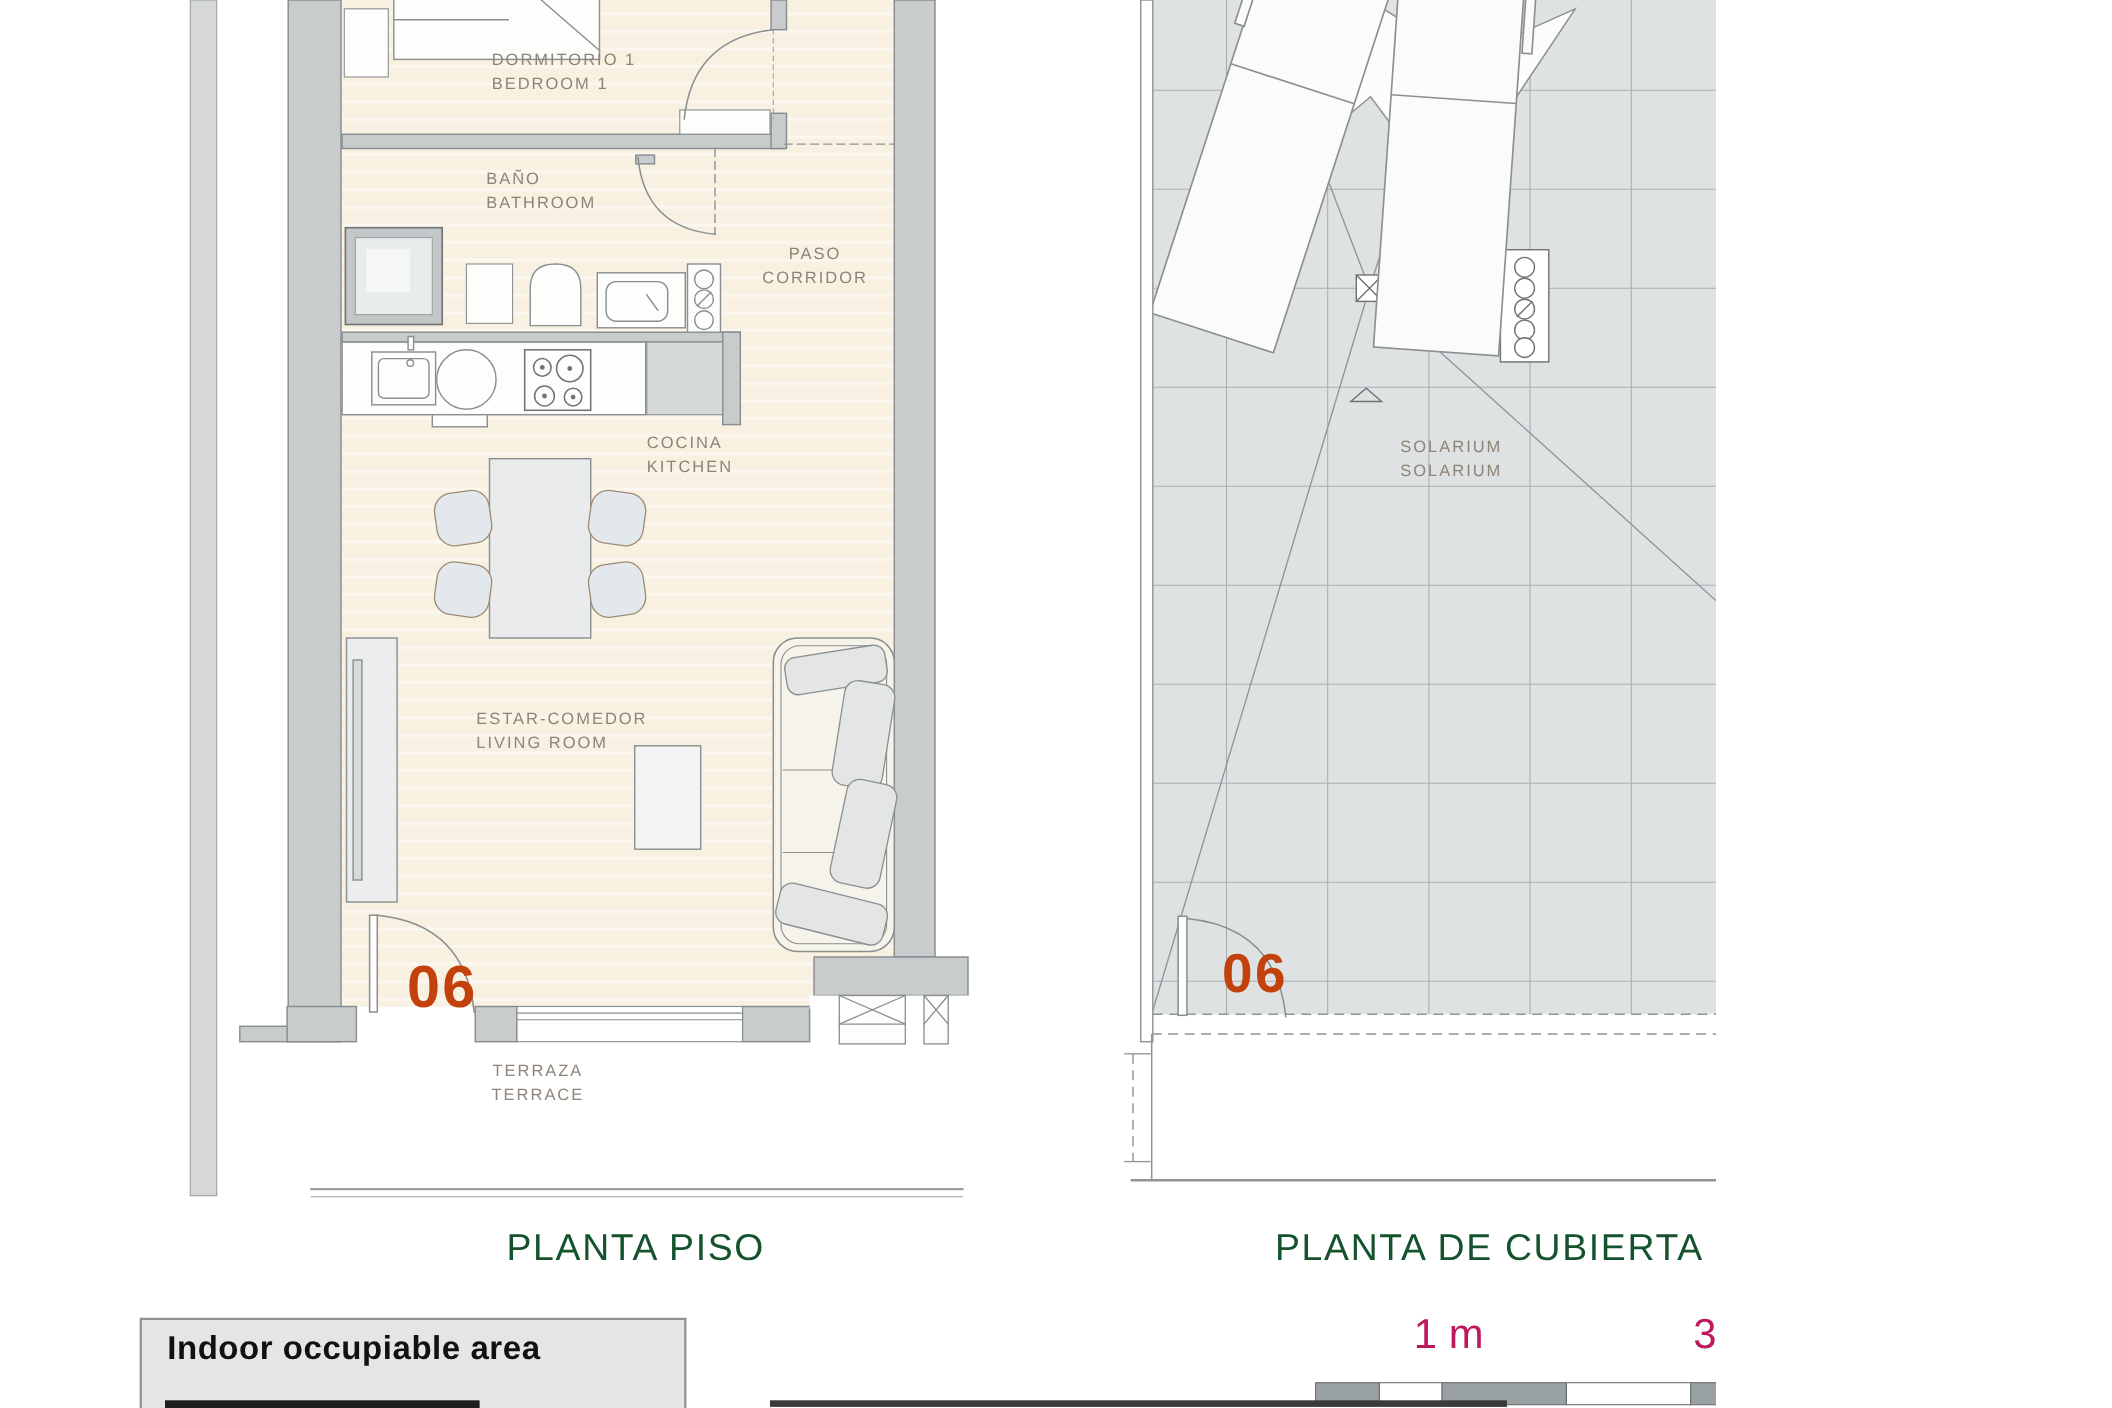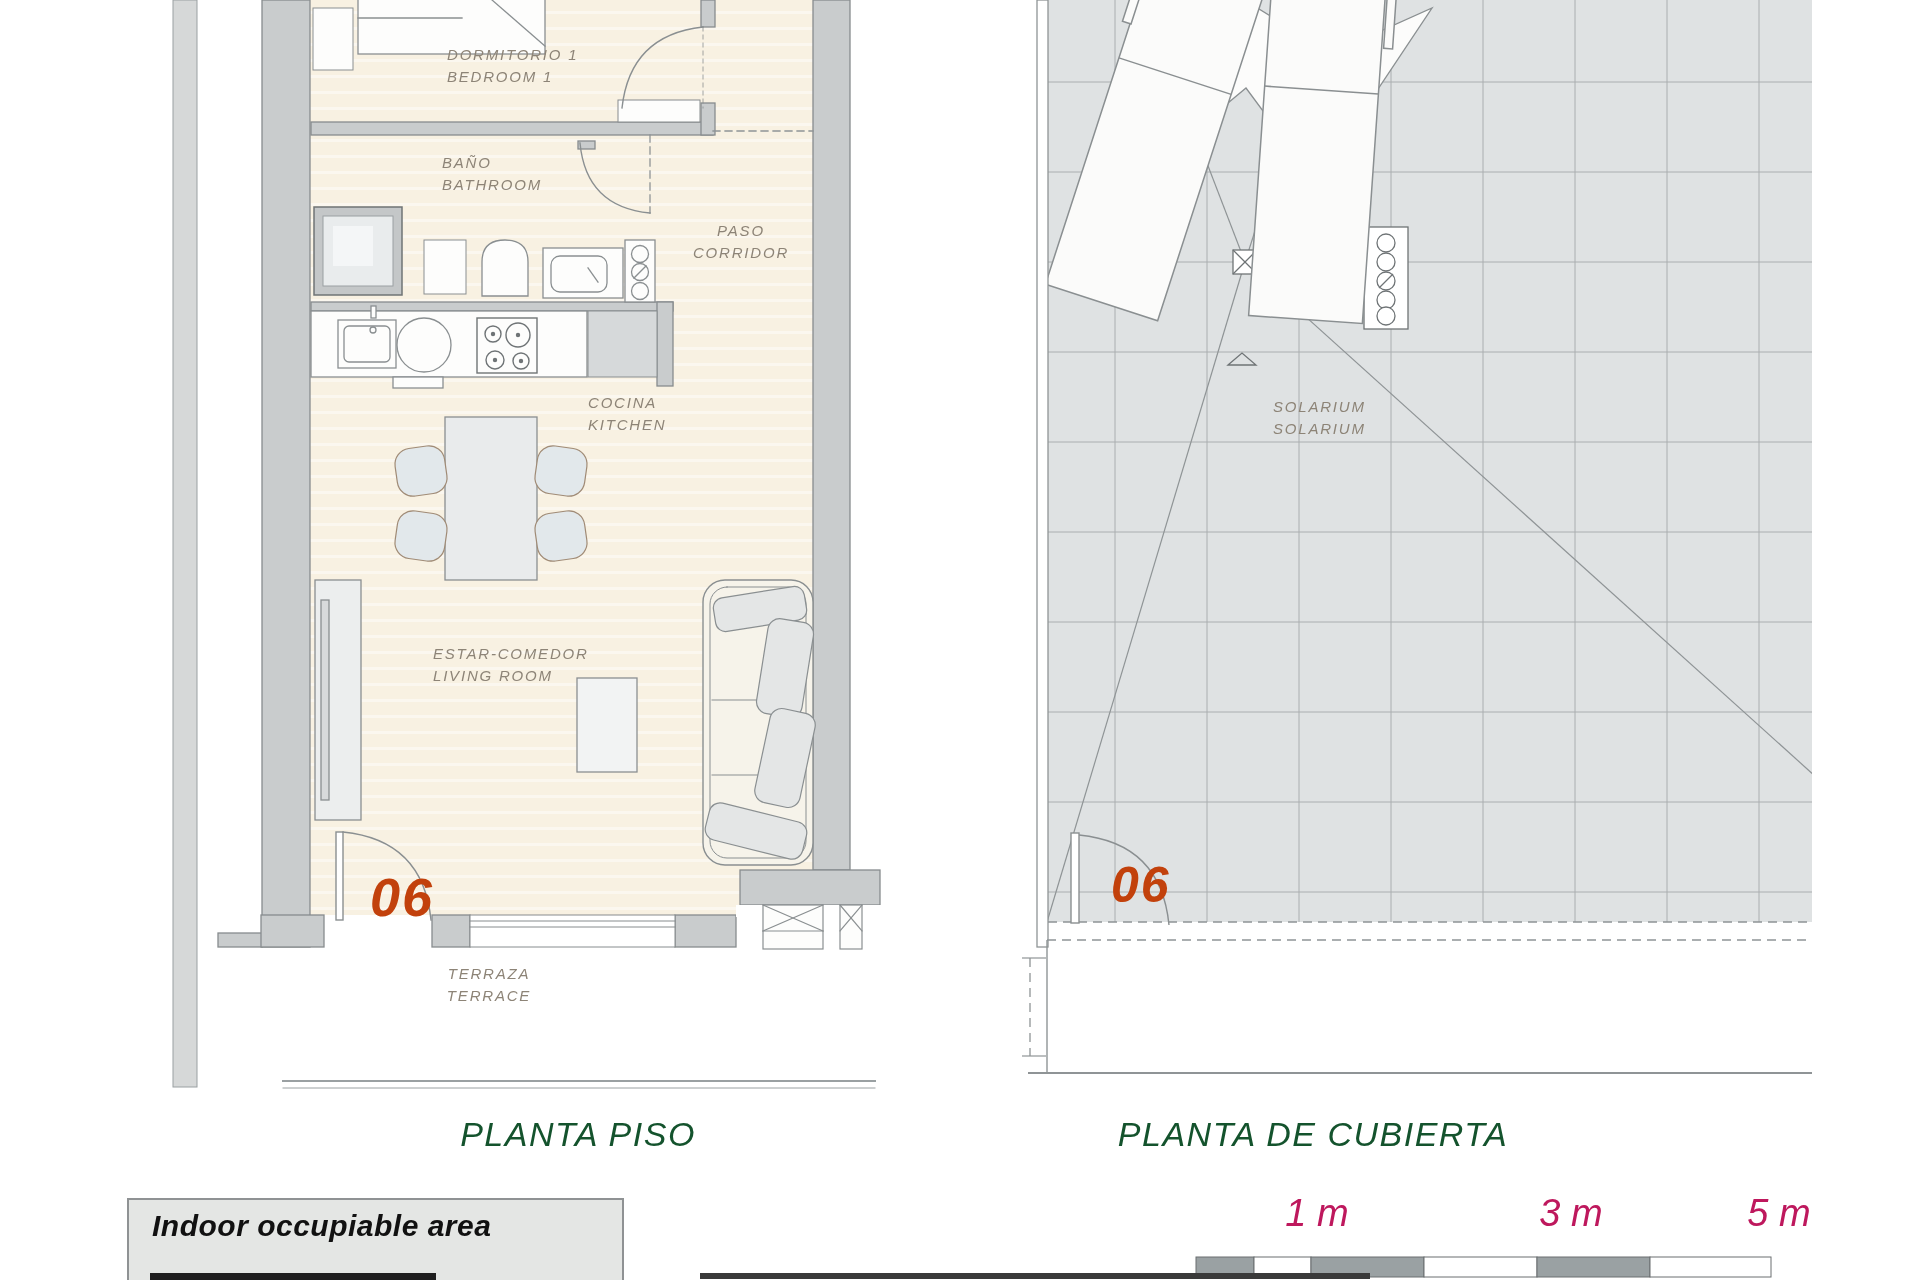--- a/index.html
+++ b/index.html
@@ -1,17 +1,17 @@
 <!DOCTYPE html>
 <html><head>
 <meta charset="utf-8">
 <style>
   html,body{margin:0;padding:0;background:#ffffff;}
-  #sheet{position:relative;width:1812px;height:1280px;background:#ffffff;overflow:hidden;
-         font-family:"Liberation Sans", sans-serif;font-style:italic;}
+  #sheet{position:relative;width:1560px;height:1280px;background:#ffffff;overflow:hidden;
+         font-family:"Liberation Sans", sans-serif;}
   #linework{position:absolute;left:0;top:0;width:1920px;height:1280px;}
   .rlabel{position:absolute;font-size:15px;line-height:22px;letter-spacing:1.8px;
           color:#8d8477;white-space:nowrap;}
   .rlabel.centered{transform:translateX(-50%);text-align:center;}
   .unit-num{position:absolute;font-weight:bold;color:#c2410c;letter-spacing:2px;padding-left:26px;}
   .caption{position:absolute;font-size:34px;letter-spacing:1.5px;color:#14532d;
            transform:translateX(-50%);white-space:nowrap;}
   .scale-label{position:absolute;font-size:38px;color:#be185d;transform:translateX(-50%);
            white-space:nowrap;}
   #legend-box{position:absolute;left:127px;top:1198px;width:497px;height:120px;
@@ -289,21 +289,21 @@
 
 <div class="rlabel" style="left:1273px;top:396px;">
   <div>SOLARIUM</div>
   <div>SOLARIUM</div>
 </div>
 
 <div class="unit-num" style="left:344px;top:866px;font-size:54px;">06</div>
 <div class="unit-num" style="left:1085px;top:856px;font-size:50px;">06</div>
 
 <div class="caption" style="left:578px;top:1115px;">PLANTA PISO</div>
-<div class="caption" style="left:1313px;top:1115px;">PLANTA DE CUBIERTA</div>
+<div class="caption" style="left:1354px;top:1115px;">PLANTA DE CUBIERTA</div>
 
 <div>
   <div class="scale-label" style="left:1317px;top:1192px;">1 m</div>
   <div class="scale-label" style="left:1543px;top:1192px;margin-left:28px;">3 m</div>
   <div class="scale-label" style="left:1779px;top:1192px;">5 m</div>
   <svg style="position:absolute;left:1195px;top:1256px;" width="580" height="24">
     <rect x="1" y="1" width="58" height="20" fill="#9aa1a3" stroke="#6a6f71"></rect>
     <rect x="59" y="1" width="57" height="20" fill="#ffffff" stroke="#6a6f71"></rect>
     <rect x="116" y="1" width="113" height="20" fill="#9aa1a3" stroke="#6a6f71"></rect>
     <rect x="229" y="1" width="113" height="20" fill="#ffffff" stroke="#6a6f71"></rect>

